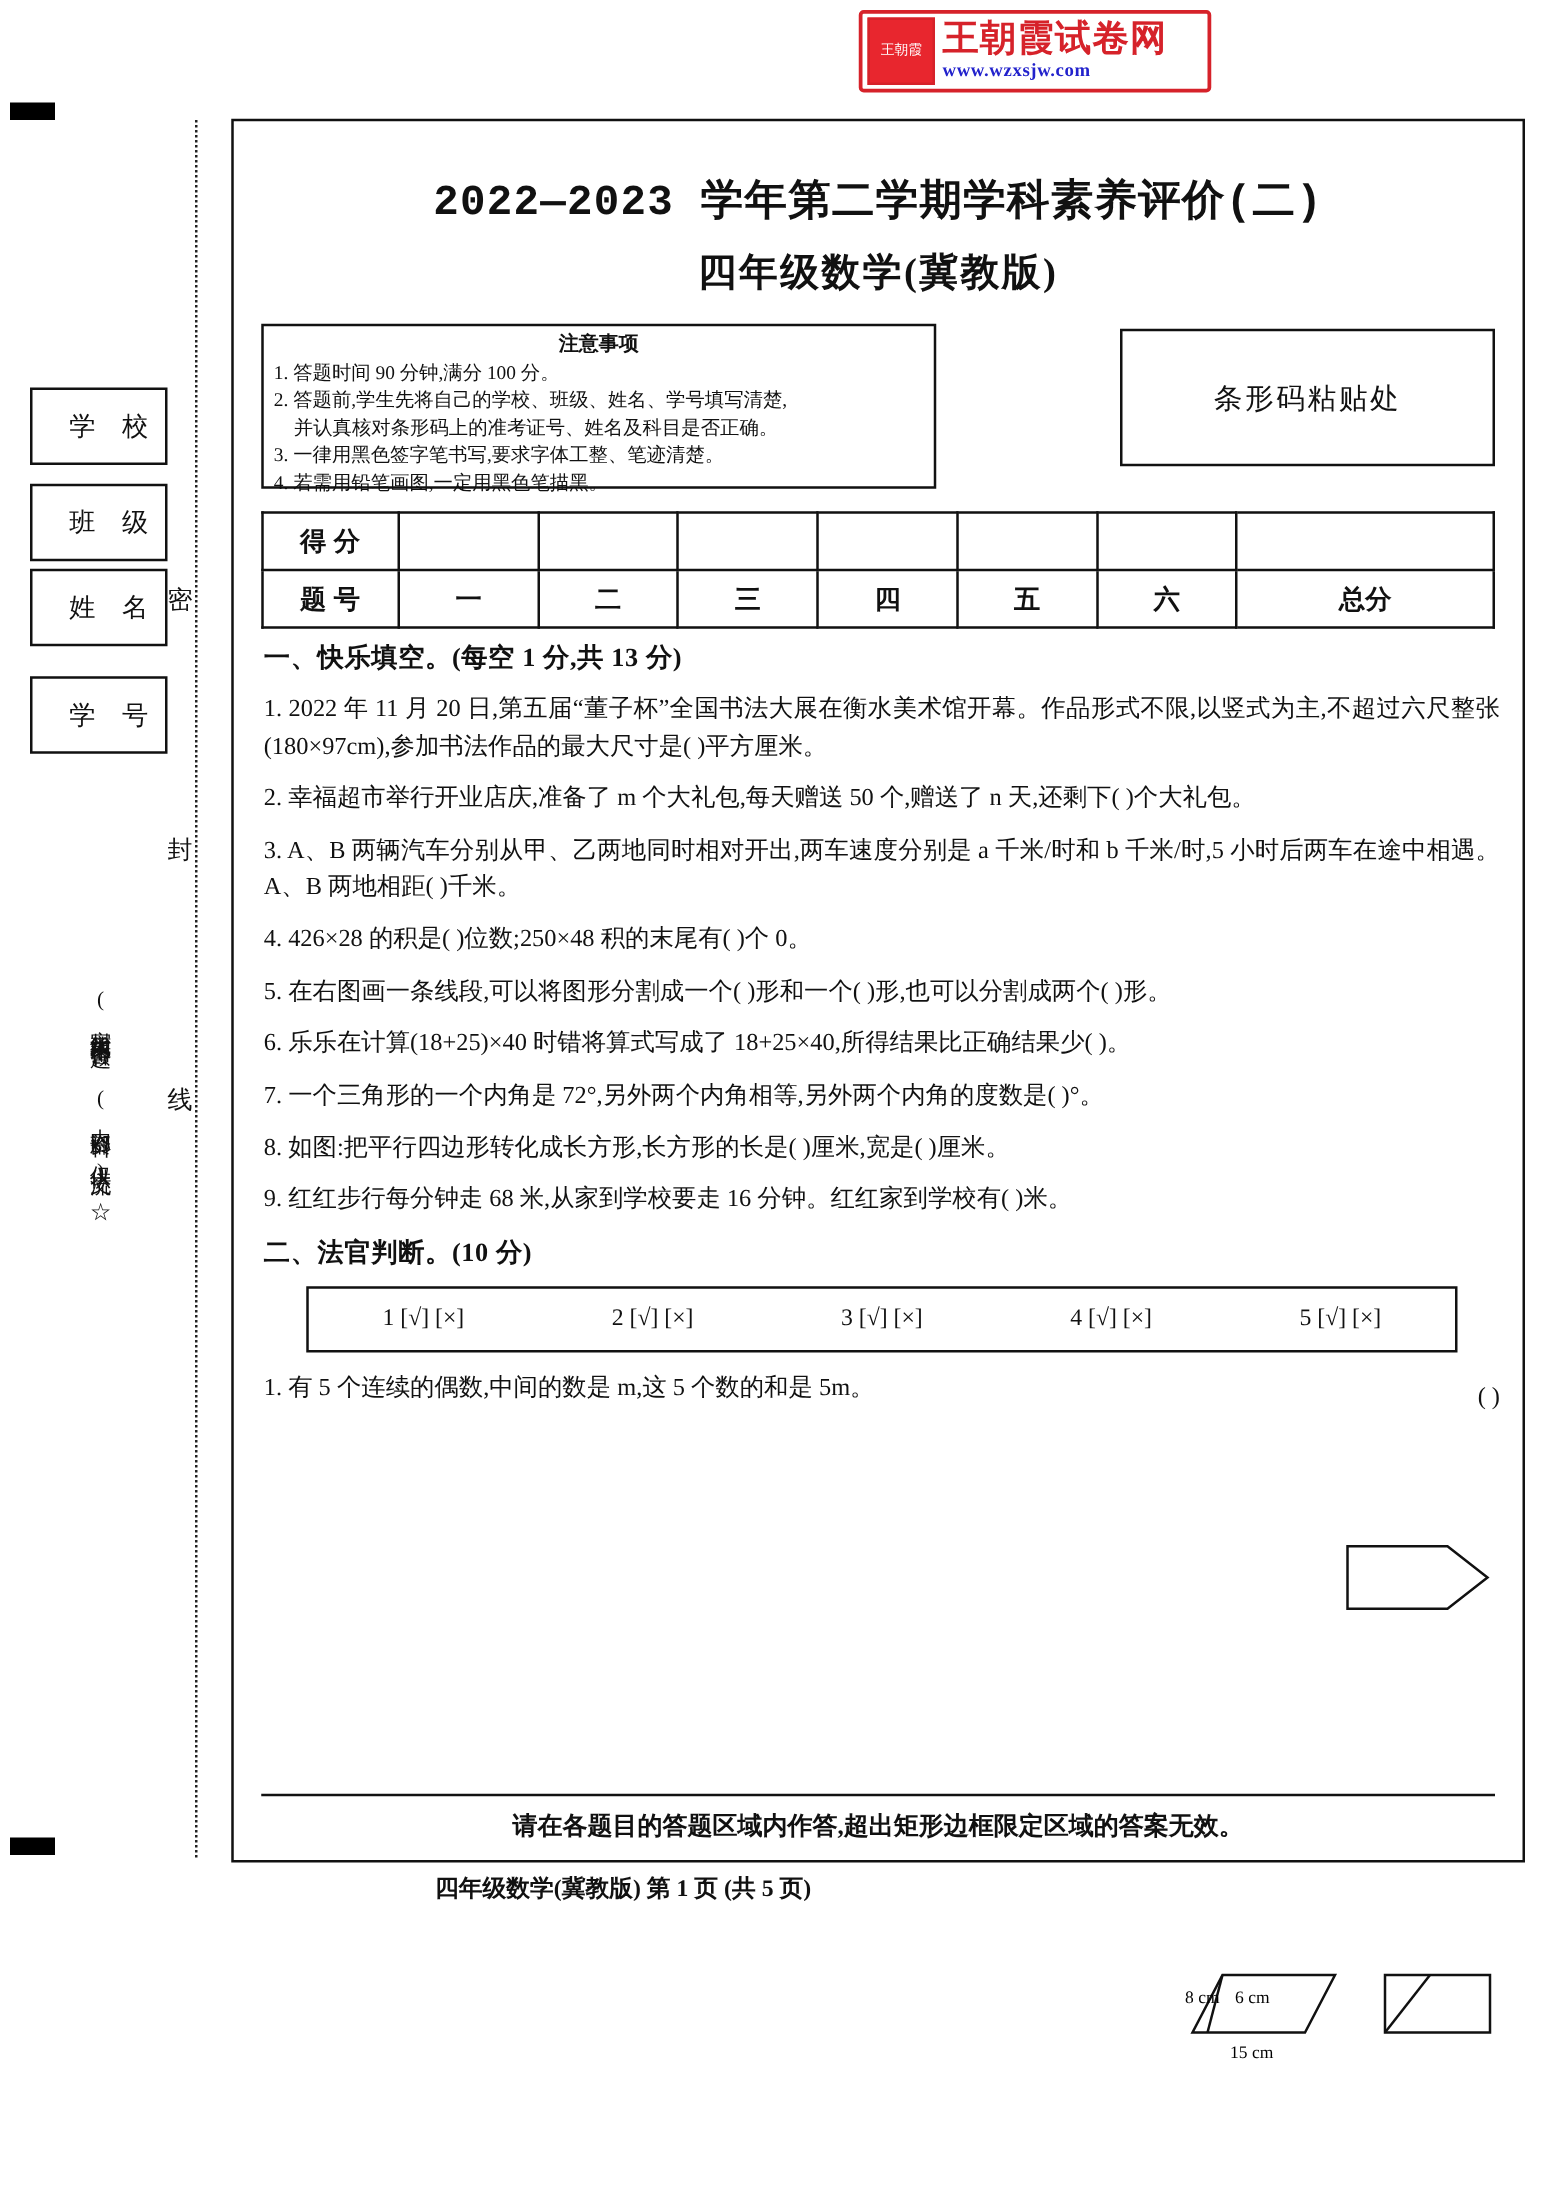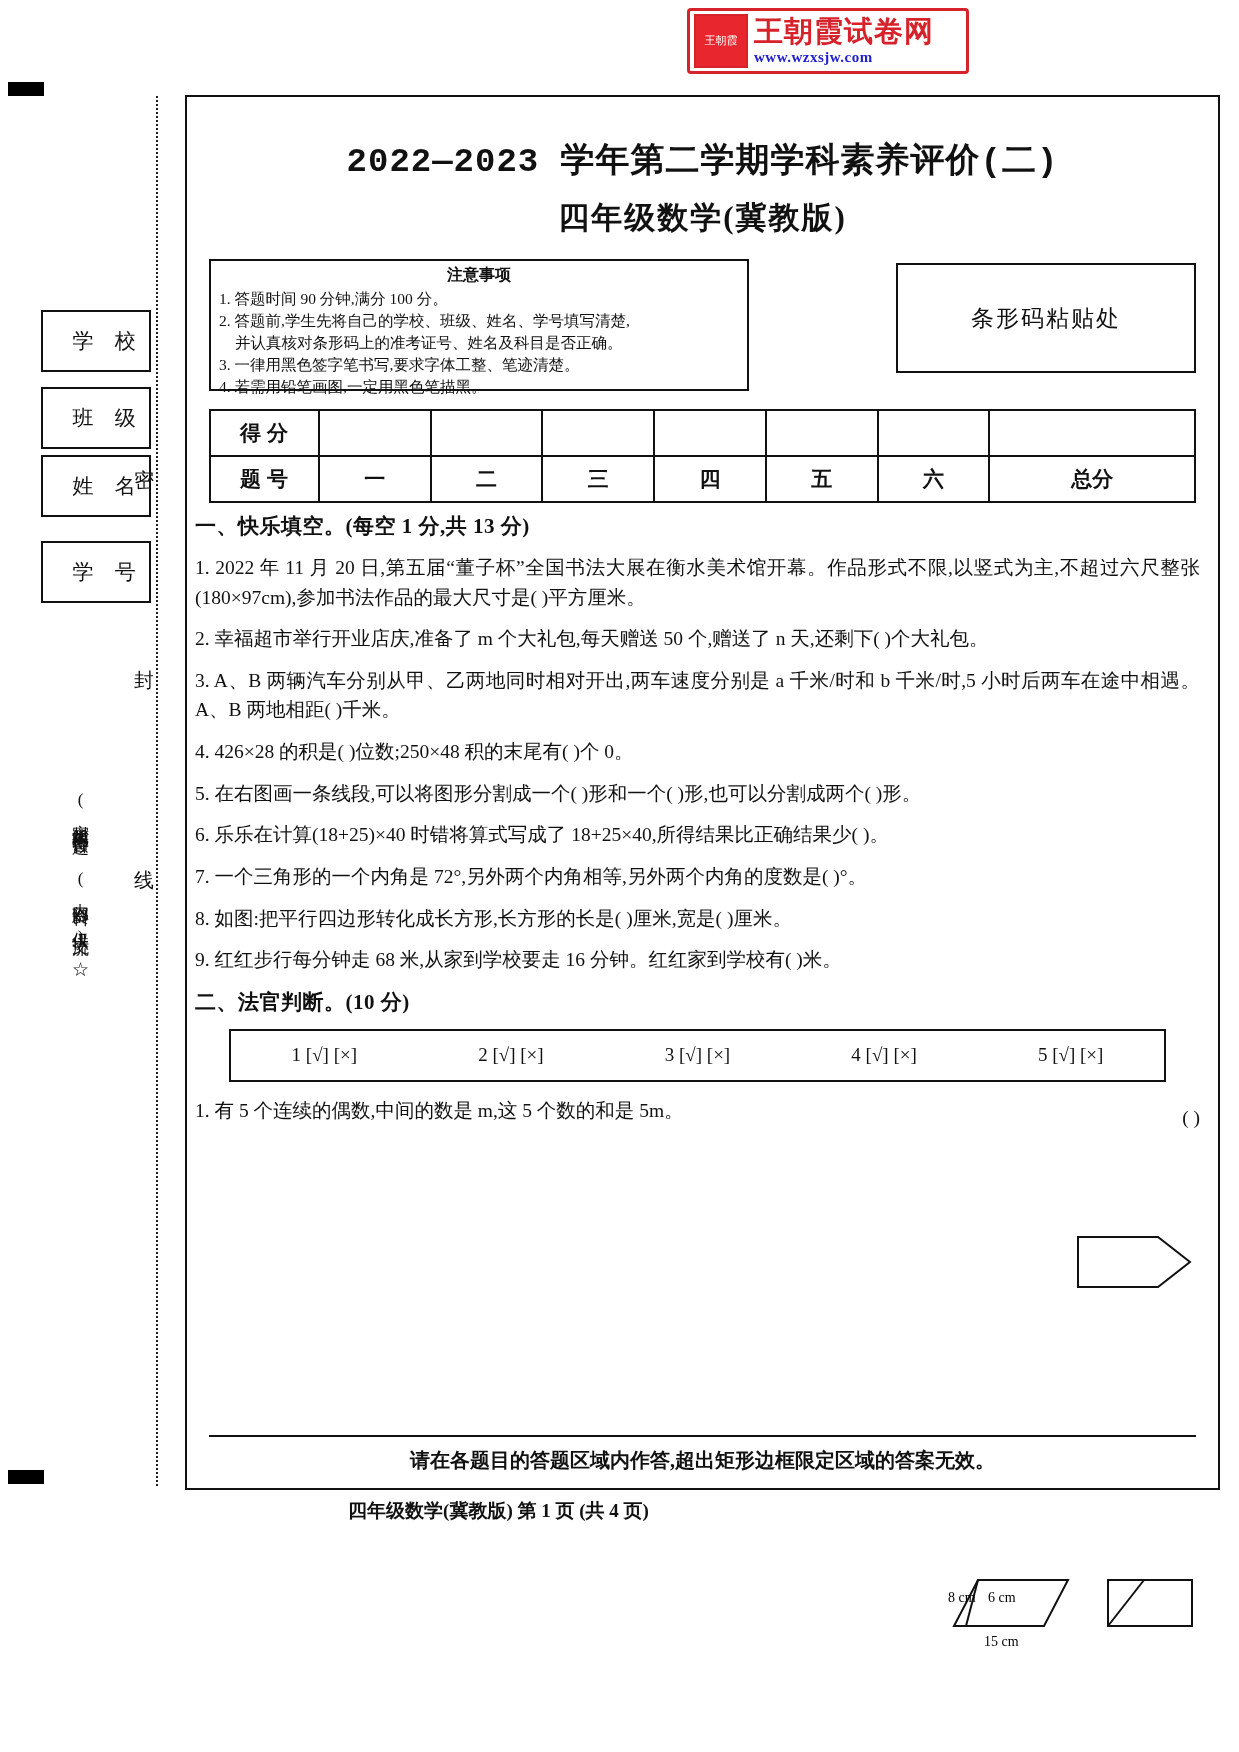--- a/index.html
+++ b/index.html
@@ -32,21 +32,21 @@
   .cm2{left:8px;top:1470px;width:36px;height:14px;}
 
   
   .seal-line{position:absolute;left:156px;top:96px;height:1390px;border-left:2px dotted #222;}
   .seal-chars{position:absolute;left:130px;top:380px;width:28px;
     font-size:20px;line-height:200px;color:#111;text-align:center;}
   .seal-chars span{display:block;height:200px;}
 
   .idbox{position:absolute;left:24px;width:110px;border:2px solid #111;
     box-sizing:border-box;height:62px;display:flex;align-items:center;
-    justify-content:center;font-size:21px;letter-spacing:8px;padding-left:24px;margin-left:17px;}
+    justify-content:center;font-size:21px;letter-spacing:8px;padding-left:24px;}
   .idb1{top:310px;} .idb2{top:387px;} .idb3{top:455px;} .idb4{top:541px;}
 
   .vnotice{
     position:absolute;left:60px;top:790px;width:40px;height:480px;
     writing-mode:vertical-rl;text-orientation:upright;
     font-size:17px;letter-spacing:2px;line-height:40px;color:#111;
   }
 
   
   .frame{position:absolute;left:185px;top:95px;width:1035px;height:1395px;
@@ -68,21 +68,21 @@
   .barcode{position:absolute;right:22px;top:166px;width:300px;height:110px;
     border:2px solid #111;box-sizing:border-box;display:flex;align-items:center;
     justify-content:center;font-size:23px;letter-spacing:2px;}
 
   .scoretable{position:absolute;left:22px;right:22px;top:312px;
     border-collapse:collapse;width:calc(100% - 44px);}
   .scoretable td{border:2px solid #111;height:42px;text-align:center;
     font-size:21px;font-weight:bold;}
   .scoretable td.lbl{width:100px;letter-spacing:6px;padding-left:6px;}
 
-  .content{position:absolute;left:8px;right:18px;top:404px;
+  .content{position:absolute;left:24px;right:18px;top:404px;
     font-size:19.5px;line-height:1.52;}
   .sec-h{font-size:21px;font-weight:bold;margin:10px 0 10px 0;letter-spacing:.5px;}
   .q{margin:0 0 12px 0;text-align:justify;}
 
   
   .fig-pent{position:absolute;right:6px;top:452px;width:118px;height:62px;}
   .fig-par{position:absolute;right:2px;top:668px;width:250px;height:78px;}
 
   .judge{border:2px solid #111;margin:8px 34px 14px 34px;padding:10px 0;
     display:flex;justify-content:space-around;font-size:19px;}
@@ -211,14 +211,14 @@
       </div>
 
       <p class="q" style="position:relative;padding-right:120px;">1. 有 5 个连续的偶数,中间的数是 m,这 5 个数的和是 5m。</p>
       <div style="text-align:right;margin-top:-34px;font-size:19.5px;">(            )</div>
 
     </div>
 
     <div class="footnote">请在各题目的答题区域内作答,超出矩形边框限定区域的答案无效。</div>
   </div>
 
-  <div class="pagefoot">四年级数学(冀教版) 第 1 页 (共 4 页)</div>
+  <div class="pagefoot">四年级数学(冀教版) 第 1 页 (共 5 页)</div>
 </div>
 
 </body></html>

